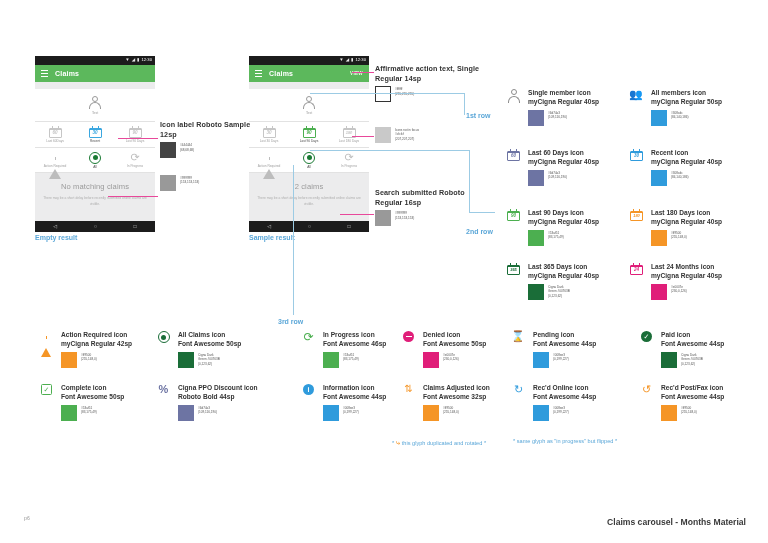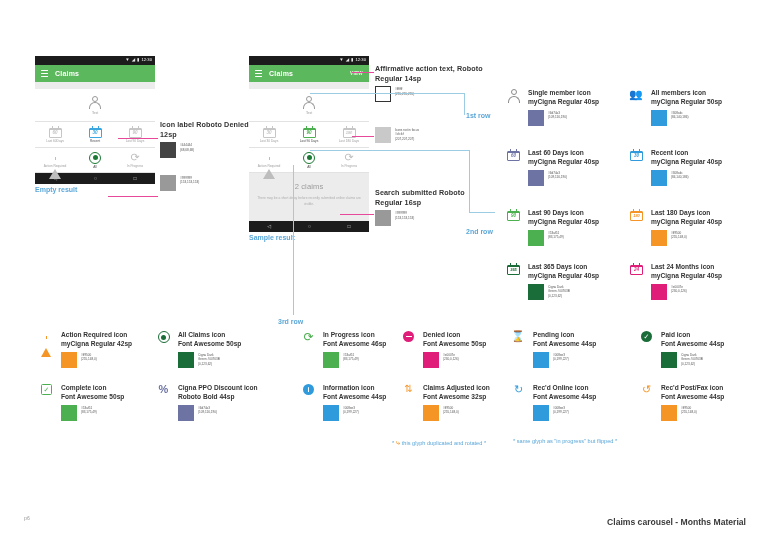--- a/index.html
+++ b/index.html
@@ -189,20 +189,24 @@
         <span class="bull">
             <i></i>
           </span>
         <span class="filter-label sel">All</span>
       </div>
       <div class="filter-cell">
         <span class="recy">⟳</span>
         <span class="filter-label">In Progress</span>
       </div>
     </div>
+    <div class="result-zone">
+      <div class="result-head">No matching claims</div>
+      <div class="result-sub">There may be a short delay before recently submitted online claims are visible.</div>
+    </div>
     <div class="nav-bar">
       <span>◁</span>
       <span>○</span>
       <span>□</span>
     </div>
     <div class="cap blue-label">Empty result</div>
   </div>
 
   <div class="phone" style="left:249px; top:56px;">
     <div class="status-bar">
@@ -283,39 +287,39 @@
     <div class="nav-bar">
       <span>◁</span>
       <span>○</span>
       <span>□</span>
     </div>
     <div class="cap blue-label">Sample result</div>
   </div>
 
   <div class="abs" style="left:160px; top:120px; width:95px;">
     <div class="callout-title">Icon  label
-Roboto Denied 12sp</div>
+Roboto Sample 12sp</div>
     <div class="swatch-wrap">
       <span class="swatch" style="background:#444"></span>
       <span class="swatch-meta"><span>#444444</span><br><span>(68,68,68)</span></span>
     </div>
   </div>
   <div class="pink-line" style="left:118px; top:138px; width:40px;"></div>
 
   <div class="abs" style="left:160px; top:172px; width:95px;">
     <div class="swatch-wrap">
       <span class="swatch" style="background:#999"></span>
       <span class="swatch-meta"><span>#999999</span><br><span>(153,153,153)</span></span>
     </div>
   </div>
   <div class="pink-line" style="left:108px; top:196px; width:50px;"></div>
 
   <div class="abs" style="left:375px; top:64px; width:110px;">
     <div class="callout-title">Affirmative action text,
-Roboto Regular 14sp</div>
+Single Regular 14sp</div>
     <div class="swatch-wrap">
       <span class="swatch" style="background:#fff; border:1px solid #333"></span>
       <span class="swatch-meta"><span>#fffffff</span><br><span>(255,255,255)</span></span>
     </div>
   </div>
   <div class="pink-line" style="left:352px; top:72px; width:22px;"></div>
 
   <div class="abs" style="left:375px; top:127px; width:110px;">
     <div class="swatch-wrap" style="margin-top:0">
       <span class="swatch" style="background:#c9c9c9"></span>

